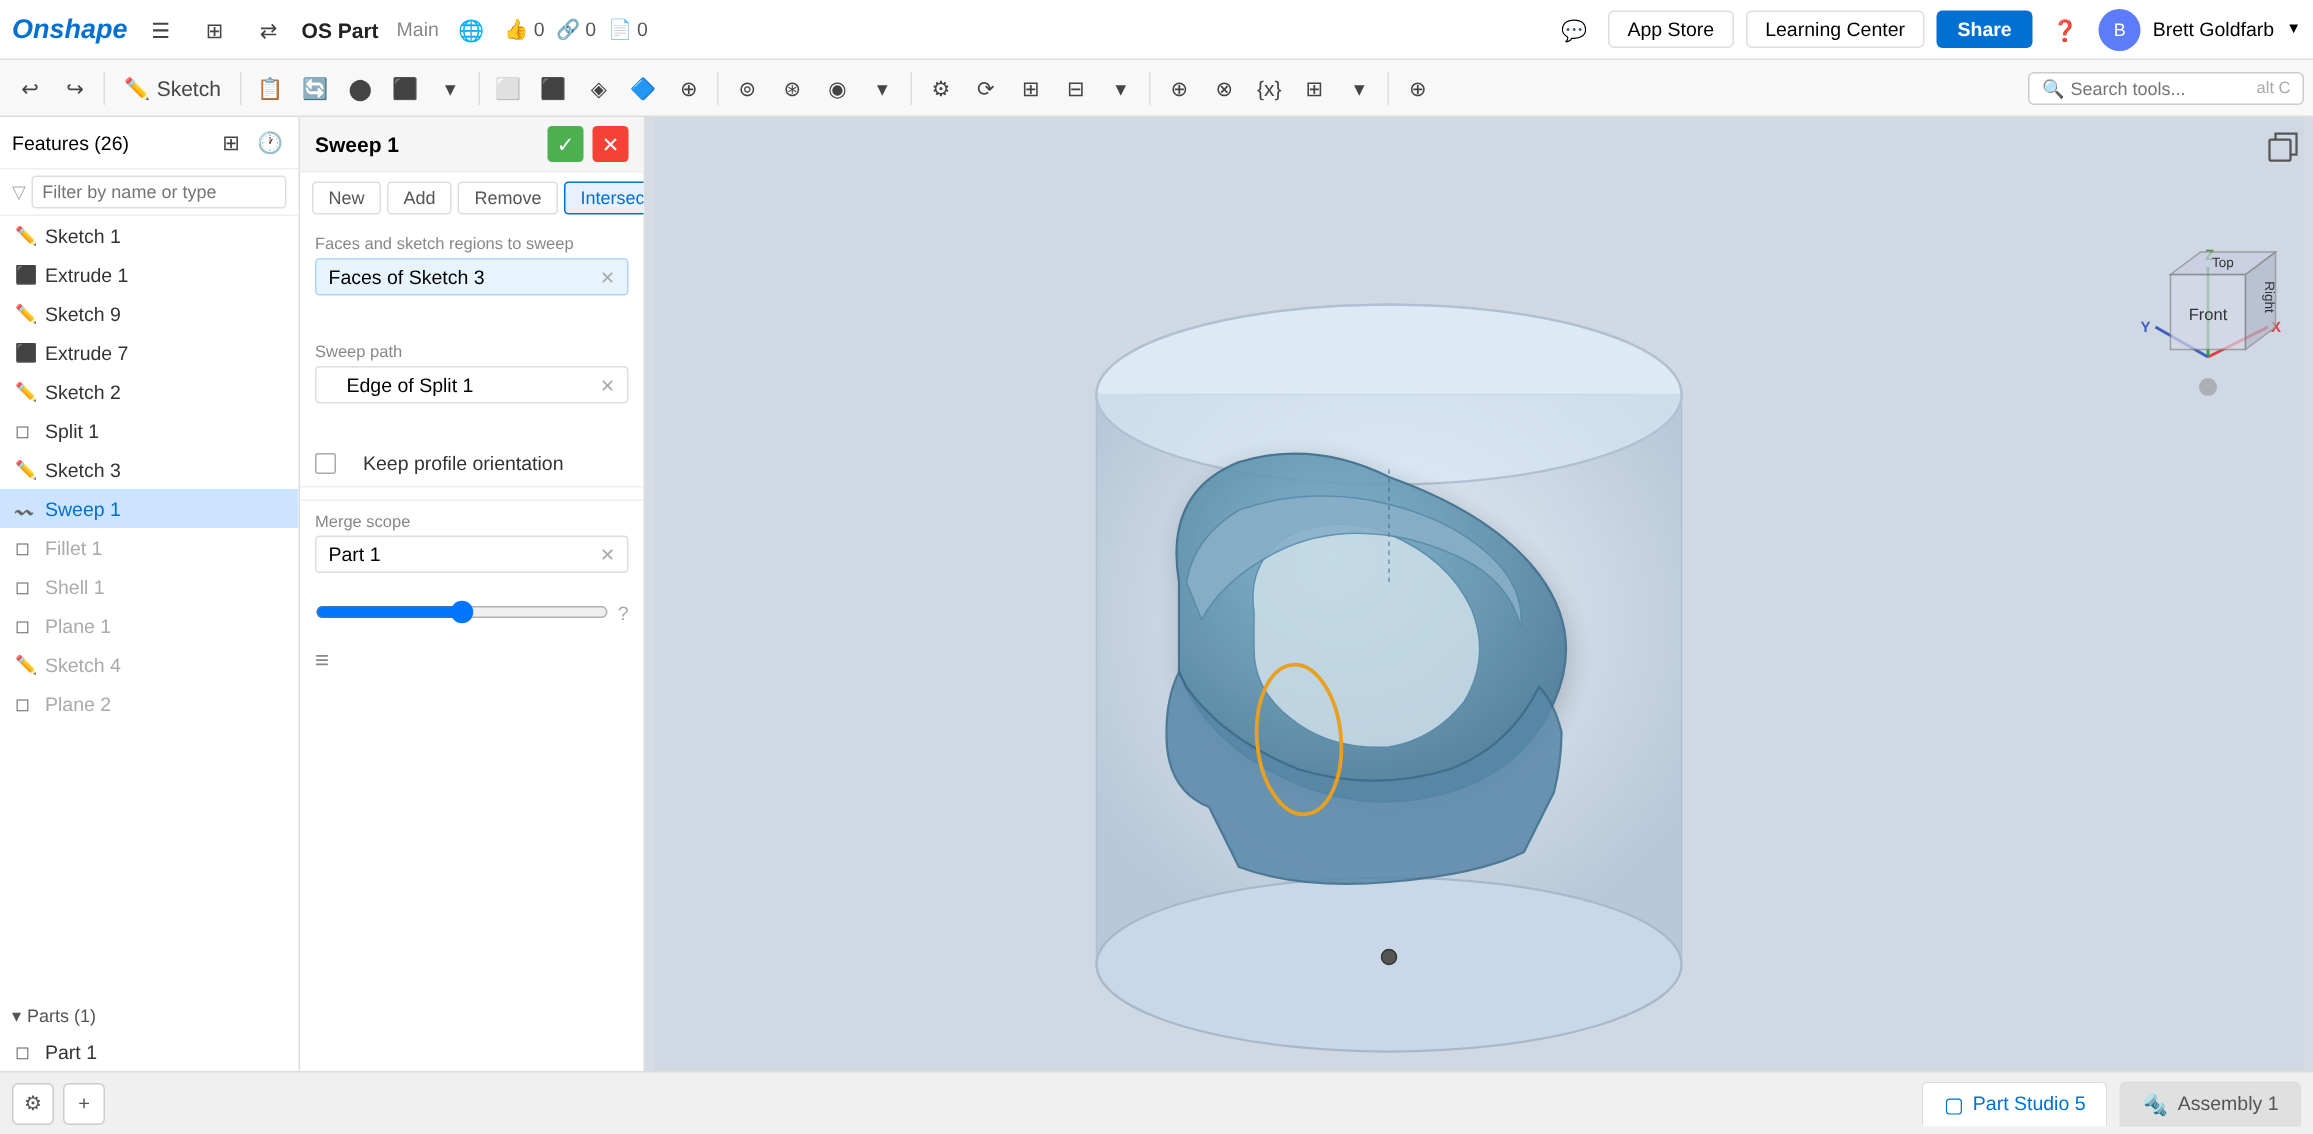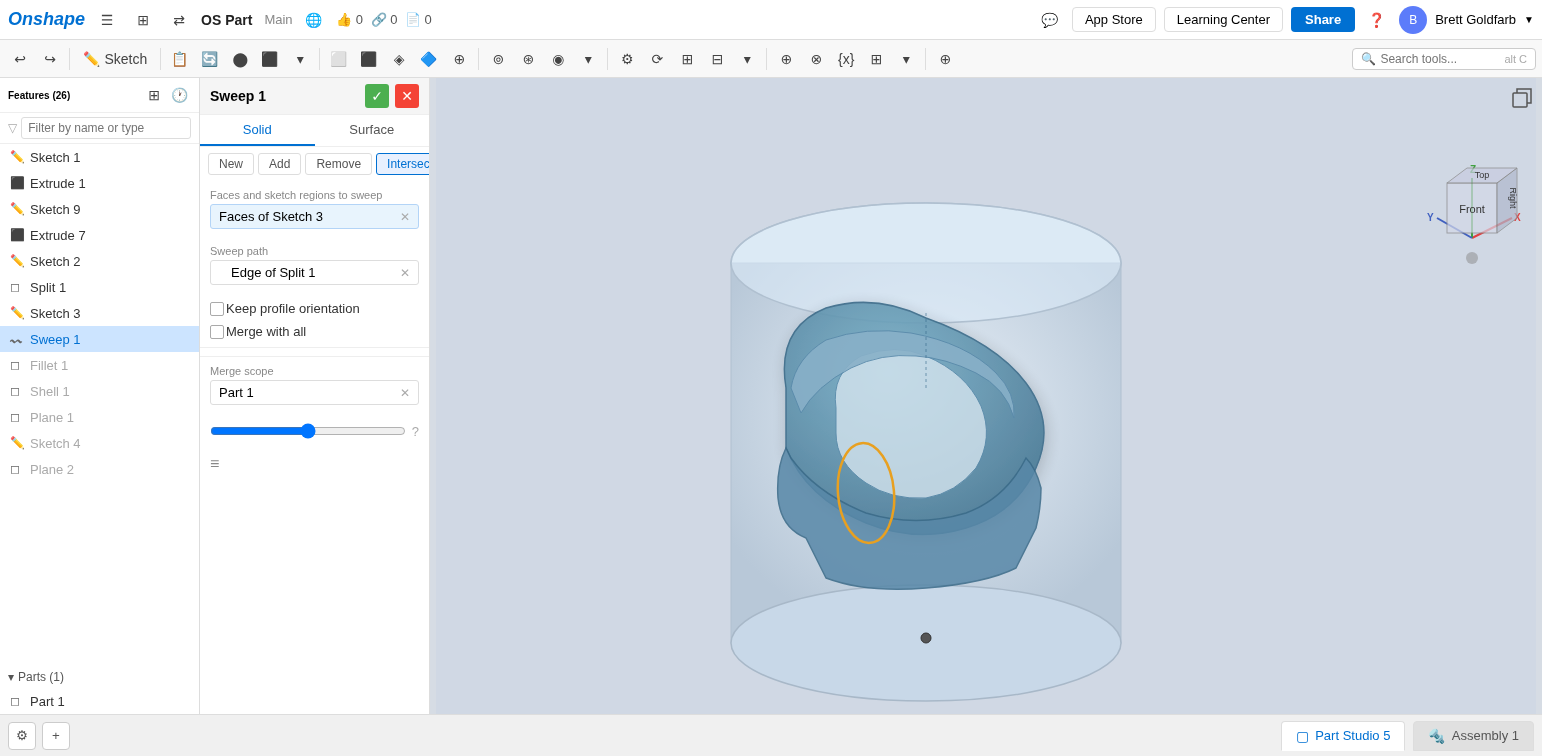--- a/index.html
+++ b/index.html
@@ -46,21 +46,21 @@
     
     .sidebar {
       width: 200px; min-width: 200px; background: #fff;
       border-right: 1px solid #ddd; display: flex; flex-direction: column;
       overflow: hidden;
     }
     .sidebar-header {
       display: flex; align-items: center; justify-content: space-between;
       padding: 6px 8px; border-bottom: 1px solid #eee;
     }
-    .sidebar-header-title { font-weight: 700; font-size: 10px; }
+    .sidebar-header-title { font-weight: 400; font-size: 13px; }
     .sidebar-filter {
       padding: 4px 8px; border-bottom: 1px solid #eee;
       display: flex; align-items: center; gap: 4px;
     }
     .sidebar-filter input {
       flex: 1; border: 1px solid #ddd; border-radius: 3px;
       padding: 3px 6px; font-size: 12px; outline: none;
     }
     .sidebar-list { flex: 1; overflow-y: auto; }
     .sidebar-item {
@@ -103,25 +103,25 @@
       padding: 3px 10px; border-radius: 3px; cursor: pointer;
       font-size: 12px; color: #555; border: 1px solid #ddd; background: #fff;
     }
     .sweep-subtab.active { background: #e8f0fe; color: #0070d2; border-color: #0070d2; }
 
     .sweep-section { padding: 8px 10px; }
     .sweep-field-label { font-size: 11px; color: #888; margin-bottom: 3px; }
     .sweep-field-value {
       border: 1px solid #b3d4f7; background: #e8f4fd; border-radius: 3px;
       padding: 4px 8px; display: flex; align-items: center; justify-content: space-between;
-      font-size: 13px; margin-bottom: 4px;
+      font-size: 13px; margin-bottom: 20px;
     }
     .sweep-field-x { color: #aaa; cursor: pointer; font-size: 12px; }
 
-    .sweep-checkbox-row { display: flex; align-items: center; gap: 2px; padding: 4px 10px; cursor: pointer; }
+    .sweep-checkbox-row { display: flex; align-items: center; gap: 18px; padding: 4px 10px; cursor: pointer; }
     .sweep-checkbox { width: 14px; height: 14px; border: 1px solid #aaa; background: #fff; border-radius: 2px; flex-shrink: 0; }
     .sweep-checkbox-label { font-size: 13px; color: #333; }
 
     .sweep-scope-section { padding: 8px 10px; border-top: 1px solid #eee; margin-top: 4px; }
     .sweep-scope-label { font-size: 11px; color: #888; margin-bottom: 3px; }
     .sweep-scope-value {
       border: 1px solid #ddd; background: #fff; border-radius: 3px;
       padding: 4px 8px; display: flex; align-items: center; justify-content: space-between; font-size: 13px;
     }
 
@@ -313,24 +313,20 @@
   </div>
 
   <div class="sweep-panel">
     <div class="sweep-header">
       <span class="sweep-title">Sweep 1</span>
       <div class="sweep-actions">
         <button class="btn-check">✓</button>
         <button class="btn-x">✕</button>
       </div>
     </div>
-    <div class="sweep-tabs">
-      <div class="sweep-tab active">Solid</div>
-      <div class="sweep-tab">Surface</div>
-    </div>
     <div class="sweep-subtabs">
       <div class="sweep-subtab">New</div>
       <div class="sweep-subtab">Add</div>
       <div class="sweep-subtab">Remove</div>
       <div class="sweep-subtab active">Intersect</div>
     </div>
     <div class="sweep-section">
       <div class="sweep-field-label">Faces and sketch regions to sweep</div>
       <div class="sweep-field-value">
         <span>Faces of Sketch 3</span>
@@ -340,24 +336,20 @@
     <div class="sweep-section" style="padding-top:4px;">
       <div class="sweep-field-label">Sweep path</div>
       <div class="sweep-field-value" style="background:#fff;border-color:#ddd;padding-left:20px;">
         <span>Edge of Split 1</span>
         <span class="sweep-field-x">✕</span>
       </div>
     </div>
     <div class="sweep-checkbox-row">
       <div class="sweep-checkbox"></div>
       <span class="sweep-checkbox-label">Keep profile orientation</span>
-    </div>
-    <div class="sweep-checkbox-row">
-      <div class="sweep-checkbox"></div>
-      <span class="sweep-checkbox-label">Merge with all</span>
     </div>
     <div style="border-top:1px solid #eee;margin:4px 0;"></div>
     <div class="sweep-scope-section">
       <div class="sweep-scope-label">Merge scope</div>
       <div class="sweep-scope-value">
         <span>Part 1</span>
         <span class="sweep-field-x">✕</span>
       </div>
     </div>
     <div class="sweep-slider-row">

